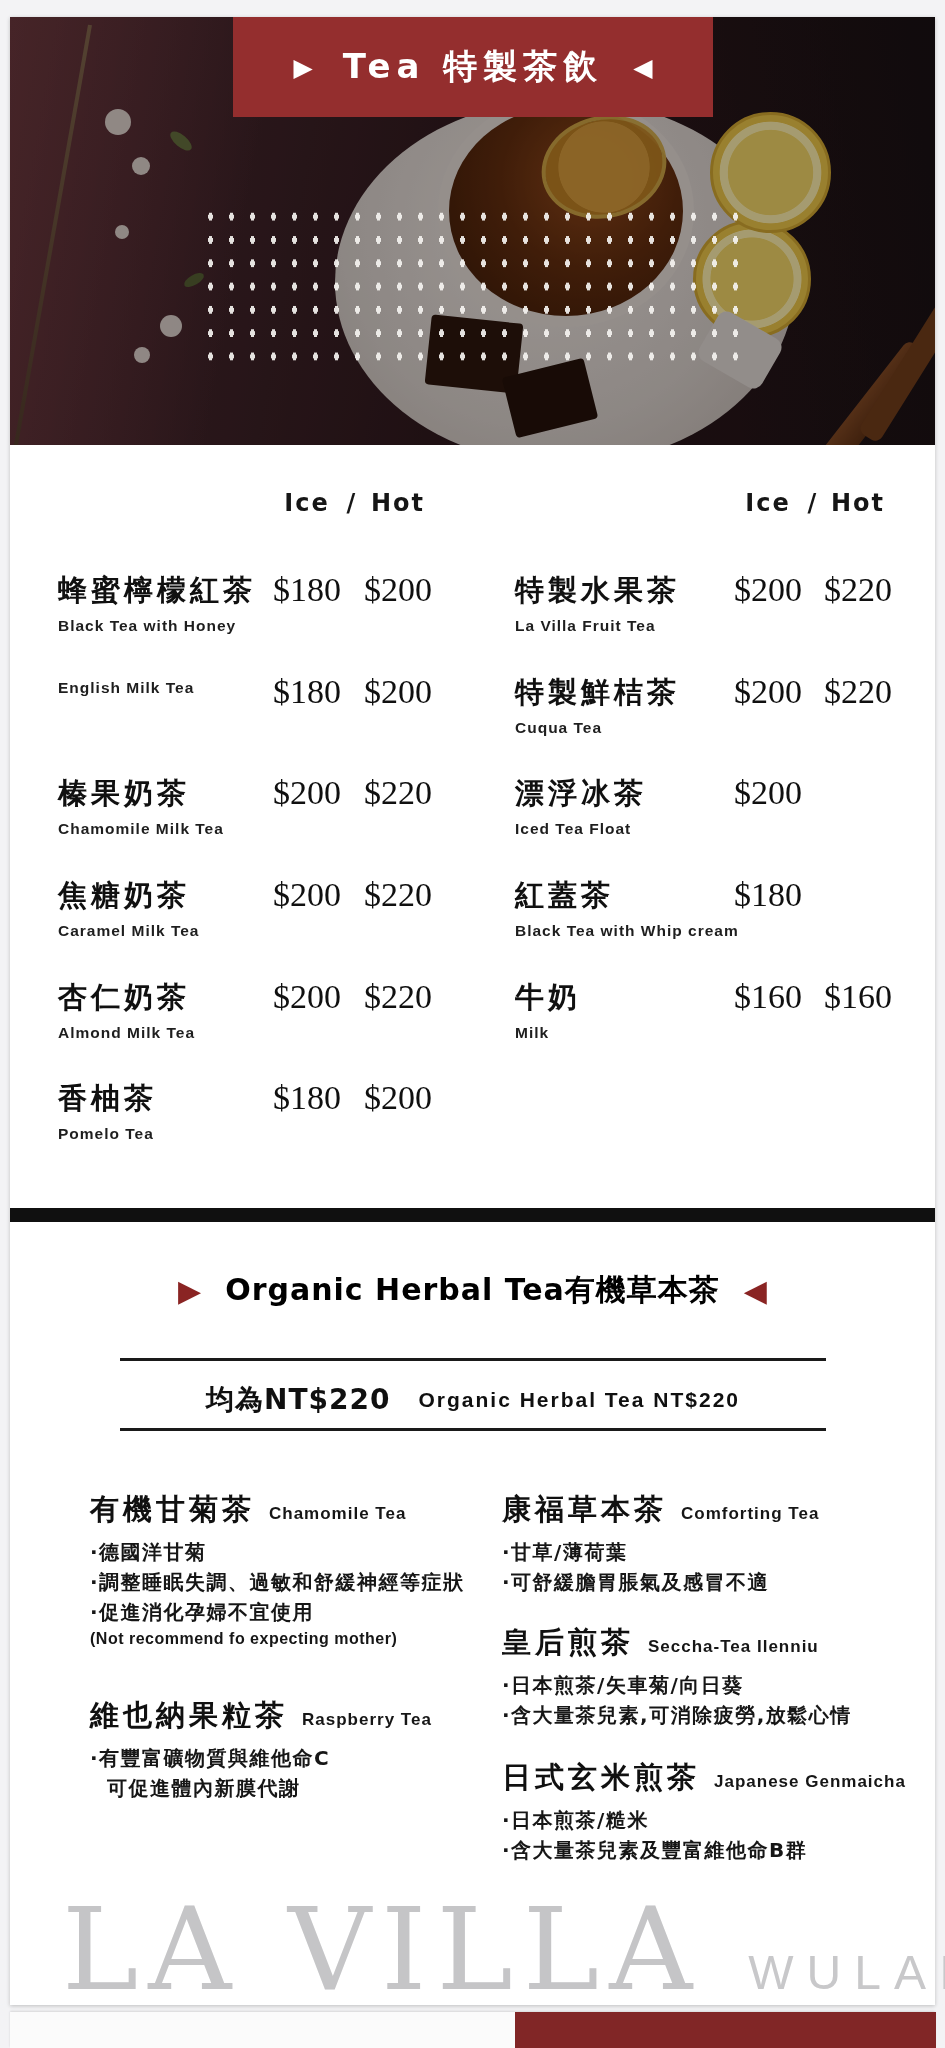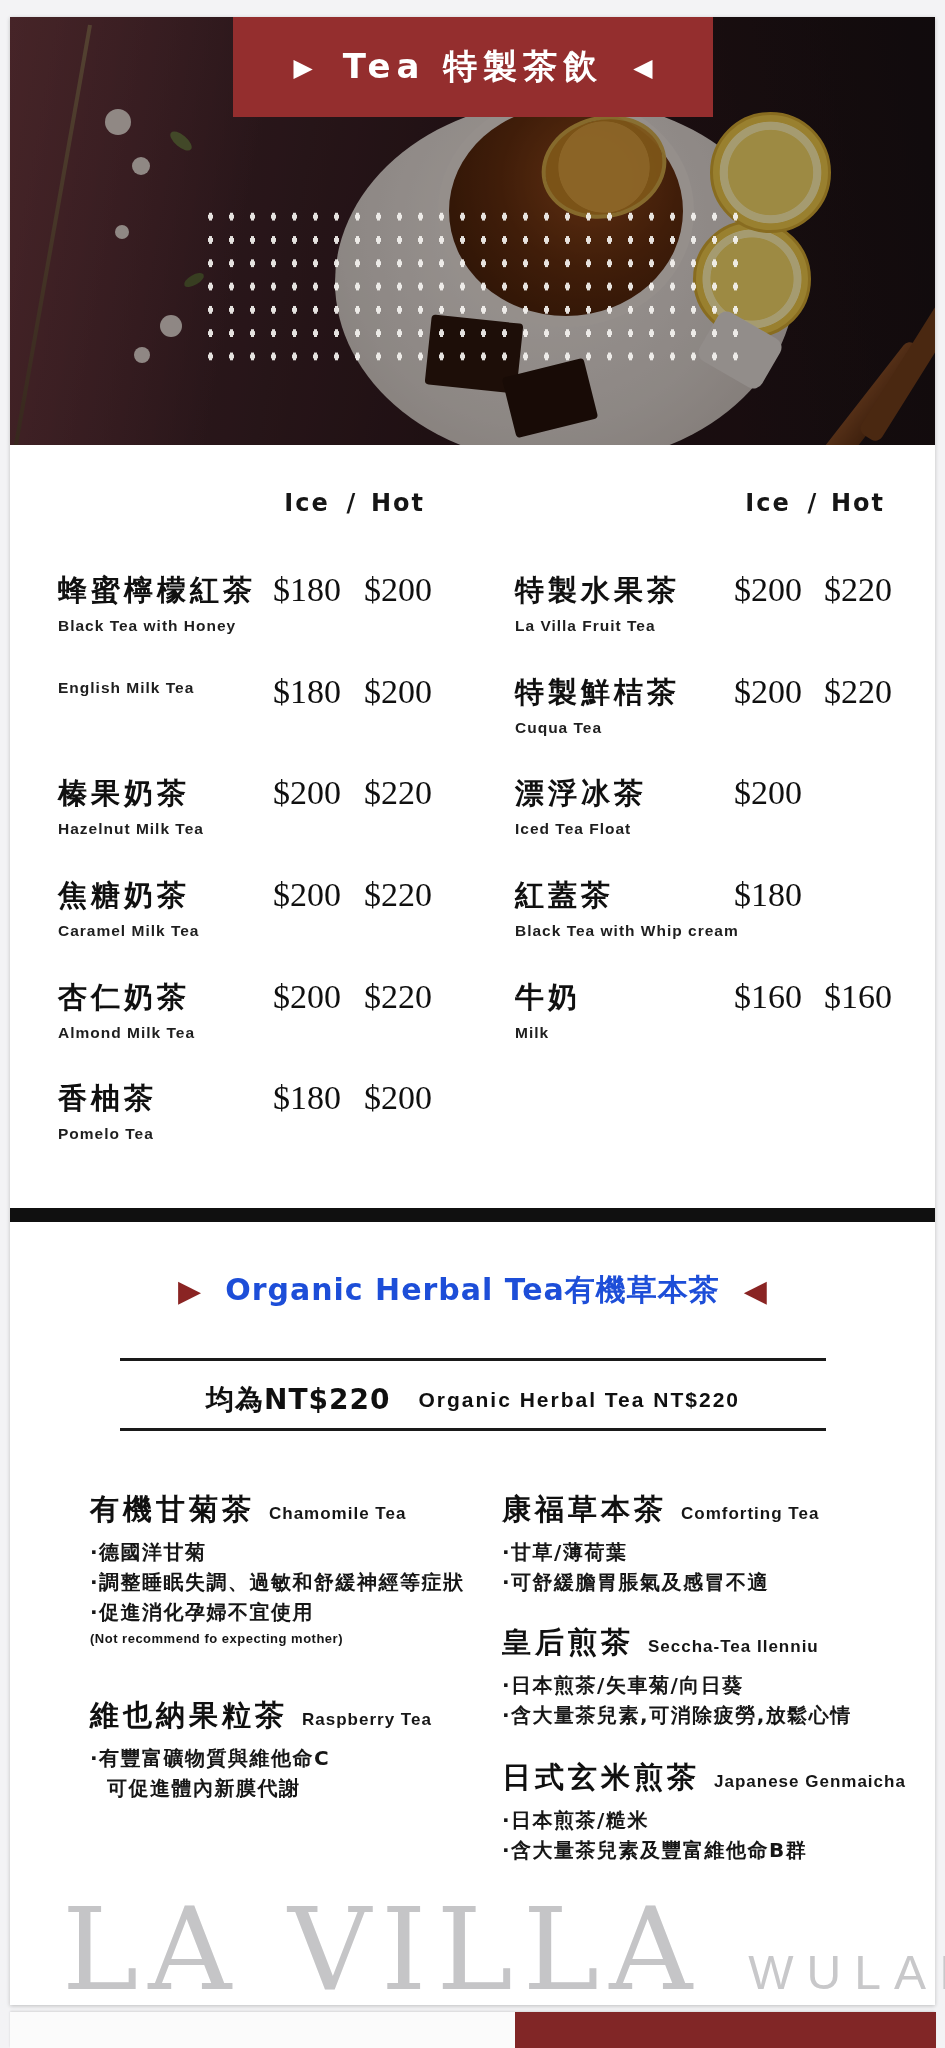--- a/index.html
+++ b/index.html
@@ -66,35 +66,35 @@
   .price{position:absolute;top:0;width:90px;text-align:center;font-family:"Liberation Serif","DejaVu Serif",serif;
          font-size:34px;line-height:40px;color:#101010;}
   .colL .p1{left:252px;} .colL .p2{left:343px;}
   .colR .p1{left:713px;} .colR .p2{left:803px;}
   .rL0{top:553px;} .rL1{top:655px;} .rL2{top:756px;} .rL3{top:858px;} .rL4{top:960px;} .rL5{top:1061px;}
   .rR0{top:553px;} .rR1{top:655px;} .rR2{top:756px;} .rR3{top:858px;} .rR4{top:960px;}
   
   .divider{position:absolute;left:0;top:1191px;width:925px;height:14px;background:#101010;}
   .h-title{position:absolute;left:0;top:1253px;width:925px;display:flex;align-items:center;justify-content:center;gap:24px;}
   .h-title .tri{color:#8a2423;font-size:30px;line-height:1;}
-  .h-title .txt{font-size:30px;font-weight:700;letter-spacing:1px;color:#1d4ed8;white-space:nowrap;text-align:center;}
+  .h-title .txt{font-size:30px;font-weight:700;letter-spacing:1px;color:#000000;white-space:nowrap;text-align:center;}
   .h-line{position:absolute;left:110px;width:706px;height:3px;background:#1a1a1a;}
   .h-line.one{top:1341px;} .h-line.two{top:1411px;}
   .h-note{position:absolute;left:110px;top:1358px;width:706px;height:50px;display:flex;align-items:center;
           justify-content:center;gap:28px;}
   .h-note .cn{font-size:28px;font-weight:700;letter-spacing:1px;color:#101010;white-space:nowrap;}
   .h-note .en{font-size:21px;font-weight:700;letter-spacing:2px;color:#101010;white-space:nowrap;
               font-family:"Liberation Sans","DejaVu Sans",sans-serif;}
   .h-item{position:absolute;}
   .h-item .head{display:flex;align-items:baseline;gap:14px;margin-bottom:8px;}
   .h-item .hcn{font-size:29px;font-weight:700;letter-spacing:4px;line-height:40px;color:#101010;white-space:nowrap;}
   .h-item .hen{font-size:17px;font-weight:700;letter-spacing:1px;color:#161616;white-space:nowrap;
                font-family:"Liberation Sans","DejaVu Sans",sans-serif;}
   .h-bullet{font-size:20px;font-weight:700;letter-spacing:1.5px;line-height:30px;color:#161616;white-space:pre-wrap;}
-  .h-small{font-size:13px;font-weight:700;letter-spacing:.5px;line-height:24px;color:#161616;
+  .h-small{font-size:16px;font-weight:700;letter-spacing:.5px;line-height:24px;color:#161616;
            font-family:"Liberation Sans","DejaVu Sans",sans-serif;}
   .hl1{left:80px;top:1472px;width:400px;} .hl2{left:80px;top:1678px;width:400px;}
   .hr1{left:492px;top:1472px;width:420px;} .hr2{left:492px;top:1605px;width:420px;} .hr3{left:492px;top:1740px;width:420px;}
   
   .wm{position:absolute;left:52px;top:1872px;width:860px;display:flex;align-items:baseline;gap:46px;}
   .wm .brand{font-family:"DejaVu Serif","Liberation Serif",serif;font-size:115px;line-height:120px;
              letter-spacing:10px;color:#c5c5c7;white-space:nowrap;}
   .wm .loc{font-family:"Liberation Sans","DejaVu Sans",sans-serif;font-size:48px;letter-spacing:13px;
            color:#c8c8ca;white-space:nowrap;}
   
@@ -153,21 +153,21 @@
       <span class="price p1">$180</span>
       <span class="price p2">$200</span>
     </div>
     <div class="row colL rL1">
       <span class="en">English Milk Tea</span>
       <span class="price p1">$180</span>
       <span class="price p2">$200</span>
     </div>
     <div class="row colL rL2">
       <span class="cn">榛果奶茶</span>
-      <span class="en">Hazelnut Milk Tea</span>
+      <span class="en">Chamomile Milk Tea</span>
       <span class="price p1">$200</span>
       <span class="price p2">$220</span>
     </div>
     <div class="row colL rL3">
       <span class="cn">焦糖奶茶</span>
       <span class="en">Caramel Milk Tea</span>
       <span class="price p1">$200</span>
       <span class="price p2">$220</span>
     </div>
     <div class="row colL rL4">

